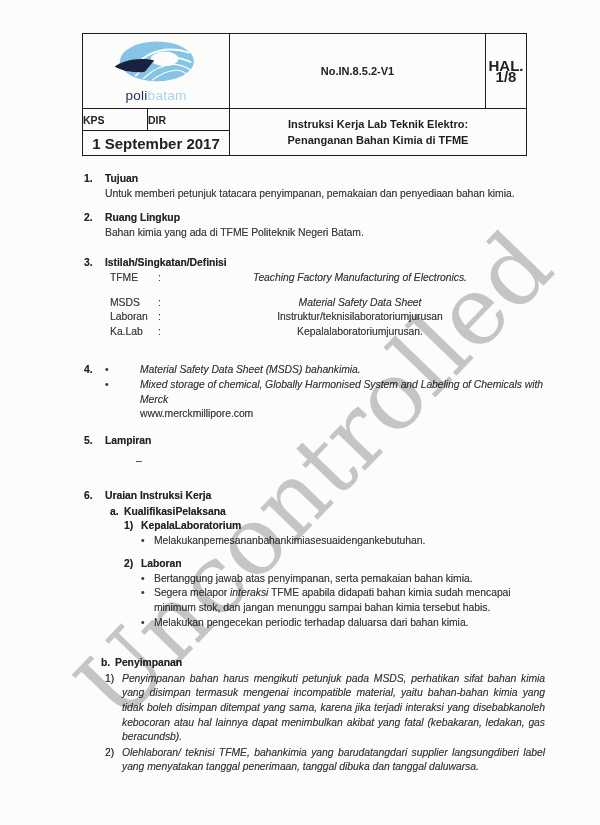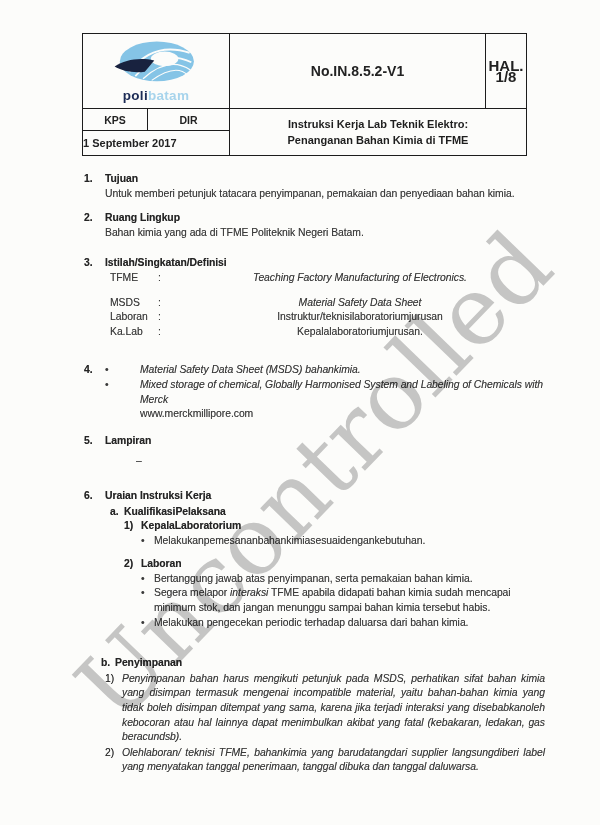--- a/index.html
+++ b/index.html
@@ -9,27 +9,27 @@
     font-family:"Liberation Sans", sans-serif;
     color:#3a3a3a;
   }
   
   .doc-table {
     position:absolute; left:82px; top:33px;
     border-collapse:collapse; table-layout:fixed;
   }
   .doc-table td { border:1.6px solid #1c1c1c; padding:0; vertical-align:middle; }
   .logo-cell { width:145px; height:74px; text-align:center; }
-  .no-cell   { width:255px; text-align:center; font-weight:bold; font-size:14px; color:#222; }
+  .no-cell   { width:255px; text-align:center; font-weight:bold; font-size:11px; color:#222; }
   .hal-cell  { width:40px; text-align:center; font-weight:bold; font-size:15px; line-height:11.5px; color:#222; }
-  .sig-cell  { height:21px; text-align:center; font-weight:bold; font-size:10.5px; color:#222; }
-  .date-cell { height:24px; font-weight:bold; font-size:11px; color:#222; }
+  .sig-cell  { height:21px; text-align:left; font-weight:bold; font-size:10.5px; color:#222; }
+  .date-cell { height:24px; text-align:center; font-weight:bold; font-size:15px; color:#222; }
   .title-cell{ text-align:center; font-weight:bold; font-size:11px; line-height:16px; color:#1e1e1e; }
   .logo-wrap { display:inline-block; }
-  .logo-text { font-weight:bold; font-size:13.5px; margin-top:-6px; letter-spacing:.3px; }
+  .logo-text { font-weight:normal; font-size:13.5px; margin-top:-6px; letter-spacing:.3px; }
   .lp { color:#1c2b55; }
   .lb { color:#a7d4ec; }
   
   .content {
     position:absolute; left:84px; top:172px; width:461px;
     font-size:10.4px; line-height:14.6px; letter-spacing:-.05px;
     text-shadow:0 0 .45px rgba(60,60,60,.55);
   }
   .sec { display:flex; }
   .sec-num { width:21px; flex:none; font-weight:bold; color:#242424; }

